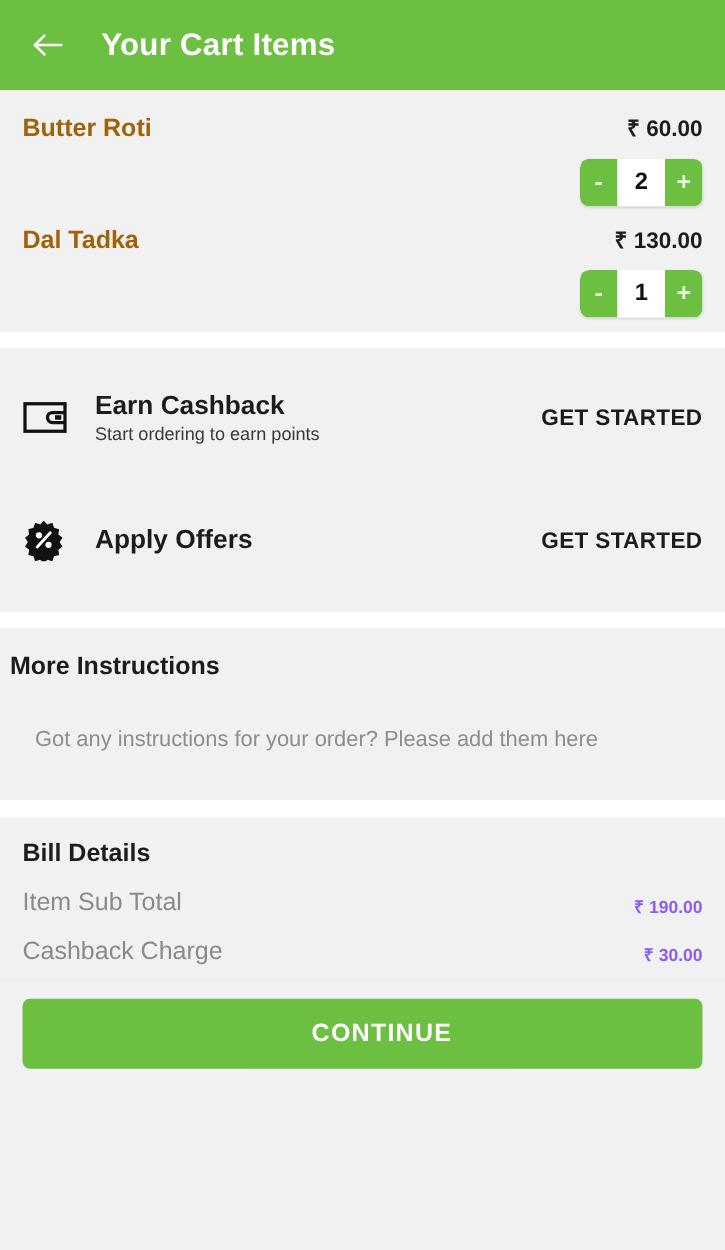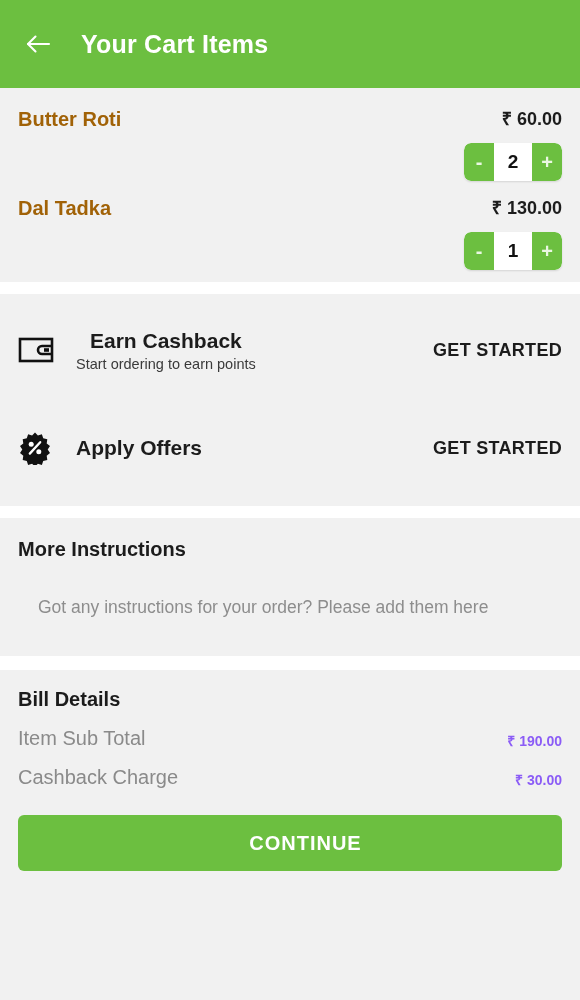--- a/index.html
+++ b/index.html
@@ -13,21 +13,21 @@
   .screen {
     width: 580px;
     height: 1000px;
     display: flex;
     flex-direction: column;
     background: #ffffff;
   }
 
   
   .appbar {
-    height: 88px;
+    height: 72px;
     background: #6cbf40;
     display: flex;
     align-items: center;
     padding: 0 18px;
     flex: 0 0 auto;
   }
   .back-btn {
     width: 40px;
     height: 40px;
     display: flex;
@@ -124,21 +124,20 @@
   .reward-row {
     display: flex;
     align-items: center;
     justify-content: space-between;
     min-height: 56px;
   }
   .reward-row.second { margin-top: 42px; }
   .reward-left {
     display: flex;
     align-items: center;
-    text-align: center;
   }
   .reward-icon {
     width: 44px;
     display: flex;
     align-items: center;
     justify-content: flex-start;
     flex: 0 0 44px;
   }
   .reward-texts { margin-left: 14px; }
   .reward-title {
@@ -154,21 +153,21 @@
   .get-started {
     font-size: 18px;
     font-weight: bold;
     color: #1c1c1c;
     letter-spacing: 0.3px;
     cursor: pointer;
     white-space: nowrap;
   }
 
   
-  .instr-card { padding: 20px 18px 34px 18px; }
+  .instr-card { padding: 20px 18px 34px 8px; }
   .instr-title {
     font-size: 20px;
     font-weight: bold;
     color: #1c1c1c;
   }
   .instr-input {
     margin-top: 32px;
     width: 100%;
     border: none;
     outline: none;

